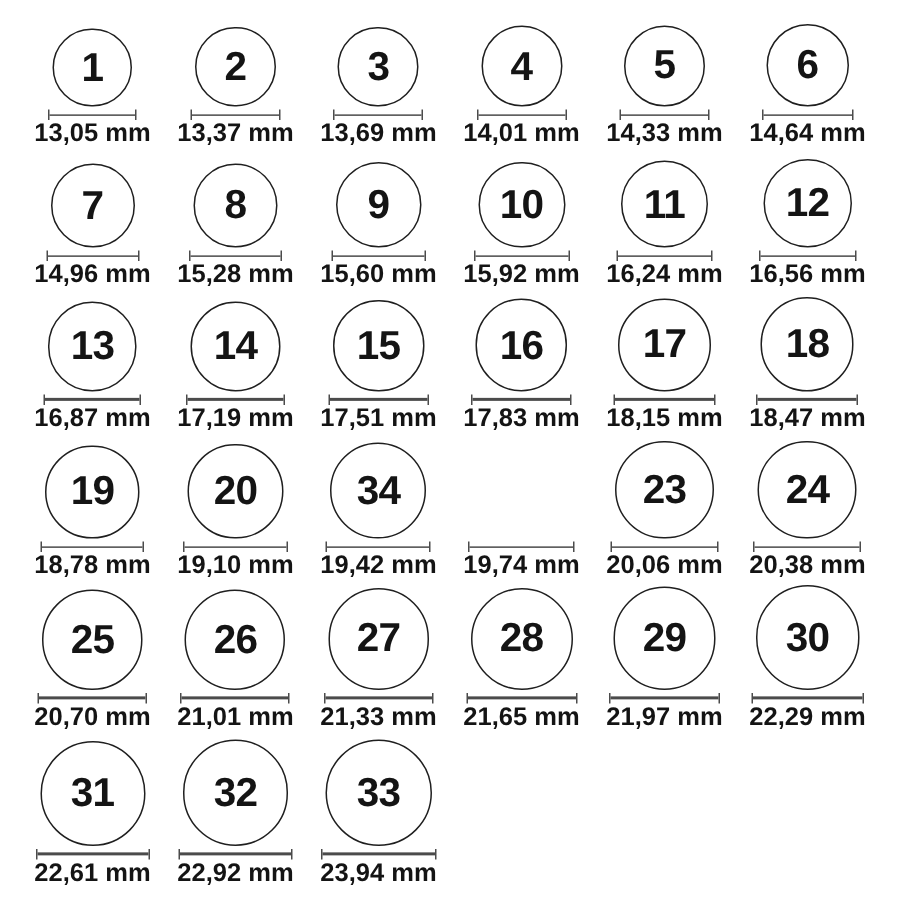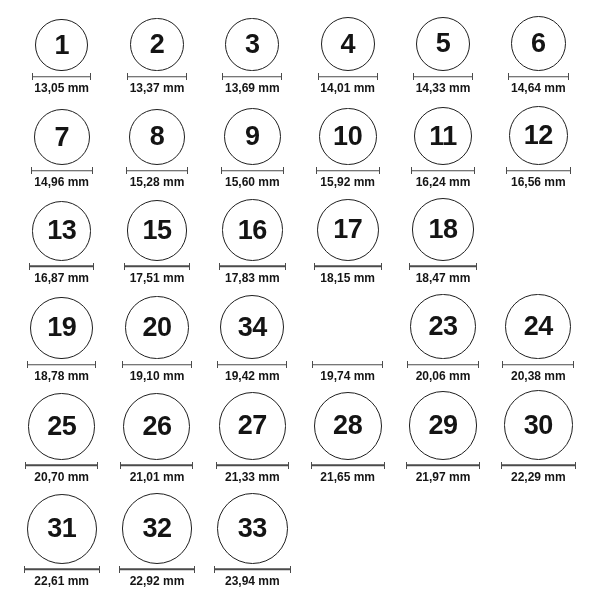--- a/index.html
+++ b/index.html
@@ -65,21 +65,21 @@
     position: absolute;
     left: 0;
     right: 0;
     top: 50%;
     height: 1.5px;
     transform: translateY(-50%);
     background: #4b4b4b;
   }
   .mm {
     font-weight: 700;
-    font-size: 12px;
+    font-size: 17px;
     line-height: 15px;
     color: #141414;
     white-space: nowrap;
   }
 </style>
 </head>
 <body>
 
 <div class="chart" id="chart">
     <div class="row">
@@ -172,20 +172,27 @@
     </div>
     <div class="row">
       <div class="cell">
         <div class="circle" style="width: 59.46px; height: 59.46px;">
           <span class="num">13</span>
         </div>
         <div class="measure" style="width: 65.46px;"></div>
         <div class="mm">16,87 mm</div>
       </div>
       <div class="cell">
+        <div class="circle" style="width: 60.04px; height: 60.04px;">
+          <span class="num">14</span>
+        </div>
+        <div class="measure" style="width: 66.04px;"></div>
+        <div class="mm">17,19 mm</div>
+      </div>
+      <div class="cell">
         <div class="circle" style="width: 60.62px; height: 60.62px;">
           <span class="num">15</span>
         </div>
         <div class="measure" style="width: 66.62px;"></div>
         <div class="mm">17,51 mm</div>
       </div>
       <div class="cell">
         <div class="circle" style="width: 61.2px; height: 61.2px;">
           <span class="num">16</span>
         </div>

